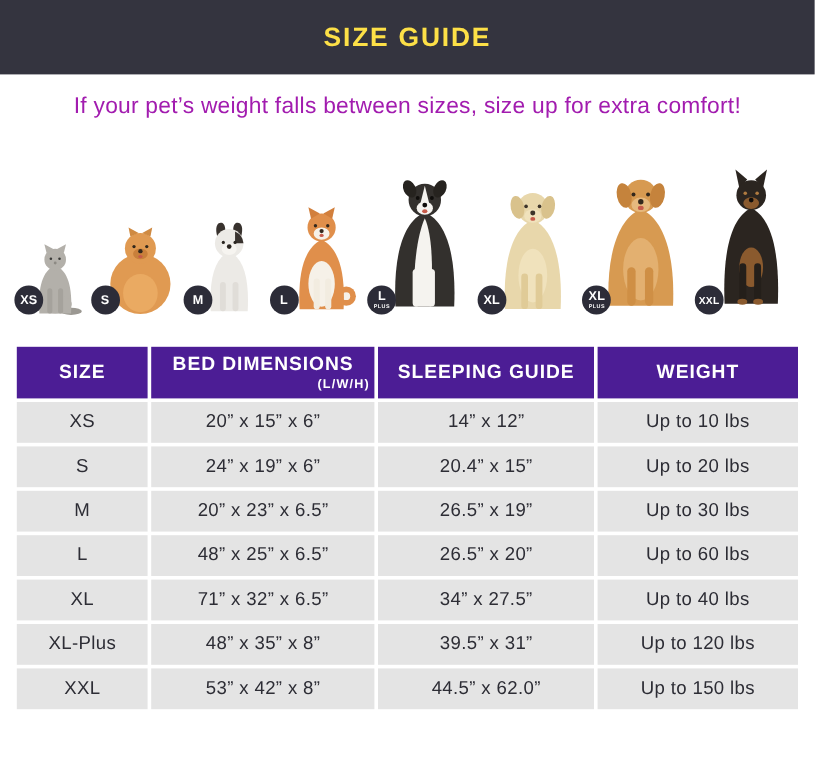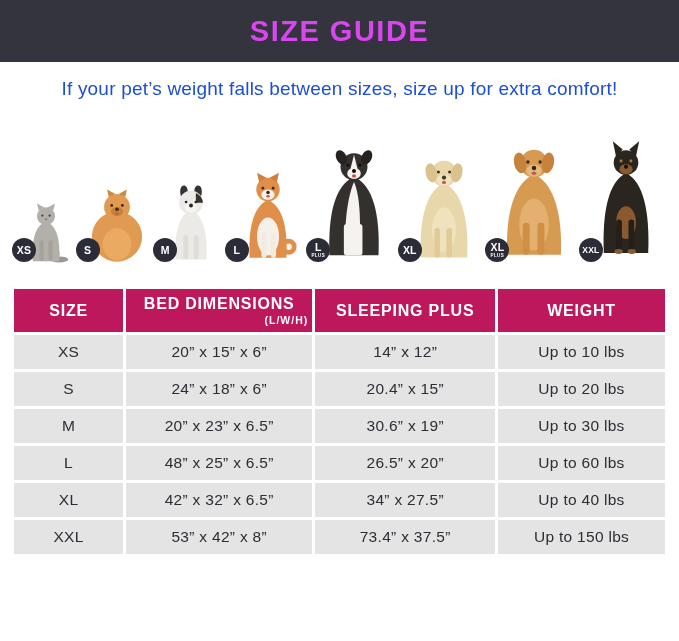--- a/index.html
+++ b/index.html
@@ -12,33 +12,33 @@
   }
 
   
   .titlebar {
     height: 62px;
     background: #34343f;
     display: flex; align-items: center; justify-content: center;
   }
   .titlebar h1 {
     margin: 0;
-    color: #d946ef;
-    font-size: 29px;
+    color: #fde047;
+    font-size: 22px;
     font-weight: bold;
     letter-spacing: 1.5px;
   }
 
   
   .subtitle {
     margin: 16px 10px 0;
     text-align: center;
     font-size: 19px;
     font-weight: 500;
-    color: #1d4ed8;
+    color: #a21caf;
     letter-spacing: 0.2px;
   }
 
   
   .animals {
     display: flex;
     align-items: flex-end;
     justify-content: space-between;
     height: 168px;
     padding: 0 16px 4px 22px;
@@ -74,21 +74,21 @@
 
   
   table.size-table {
     width: 657px;
     margin: 18px auto 0;
     border-collapse: separate;
     border-spacing: 3px;
     table-layout: fixed;
   }
   .size-table th {
-    background: #be185d;
+    background: #4c1d95;
     color: #ffffff;
     font-size: 16px;
     font-weight: bold;
     letter-spacing: 0.8px;
     text-align: center;
     vertical-align: middle;
     padding: 6px 4px;
     height: 40px;
   }
   .size-table th .colsub {
@@ -297,57 +297,63 @@
     <colgroup>
       <col style="width:17%">
         <col style="width:29%">
         <col style="width:28%">
         <col style="width:26%">
     </colgroup>
     <thead>
       <tr>
         <th><span>SIZE</span></th>
         <th><span>BED DIMENSIONS</span><span class="colsub">(L/W/H)</span></th>
-        <th><span>SLEEPING PLUS</span></th>
+        <th><span>SLEEPING GUIDE</span></th>
         <th><span>WEIGHT</span></th>
       </tr>
     </thead>
     <tbody>
       <tr>
         <td>XS</td>
         <td>20” x 15” x 6”</td>
         <td>14” x 12”</td>
         <td>Up to 10 lbs</td>
       </tr>
       <tr>
         <td>S</td>
-        <td>24” x 18” x 6”</td>
+        <td>24” x 19” x 6”</td>
         <td>20.4” x 15”</td>
         <td>Up to 20 lbs</td>
       </tr>
       <tr>
         <td>M</td>
         <td>20” x 23” x 6.5”</td>
-        <td>30.6” x 19”</td>
+        <td>26.5” x 19”</td>
         <td>Up to 30 lbs</td>
       </tr>
       <tr>
         <td>L</td>
         <td>48” x 25” x 6.5”</td>
         <td>26.5” x 20”</td>
         <td>Up to 60 lbs</td>
       </tr>
       <tr>
         <td>XL</td>
-        <td>42” x 32” x 6.5”</td>
+        <td>71” x 32” x 6.5”</td>
         <td>34” x 27.5”</td>
         <td>Up to 40 lbs</td>
       </tr>
       <tr>
+        <td>XL-Plus</td>
+        <td>48” x 35” x 8”</td>
+        <td>39.5” x 31”</td>
+        <td>Up to 120 lbs</td>
+      </tr>
+      <tr>
         <td>XXL</td>
         <td>53” x 42” x 8”</td>
-        <td>73.4” x 37.5”</td>
+        <td>44.5” x 62.0”</td>
         <td>Up to 150 lbs</td>
       </tr>
     </tbody>
   </table>
 
 </div>
 
 </body></html>

